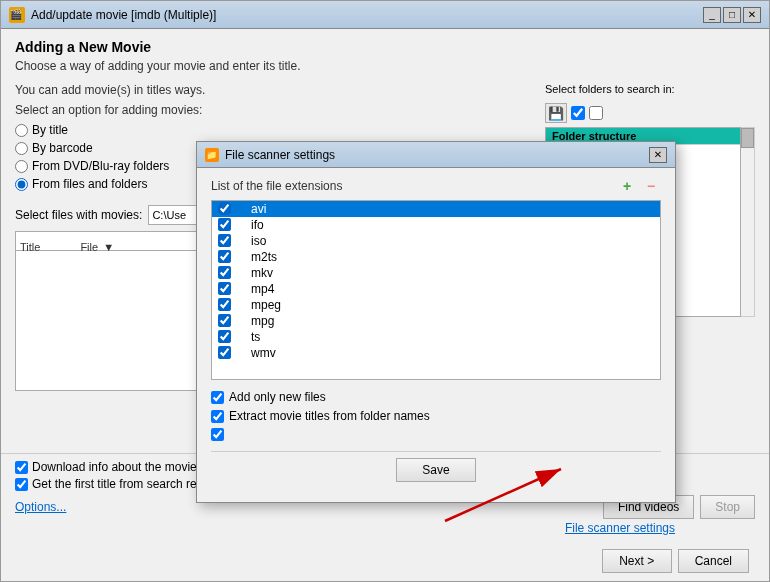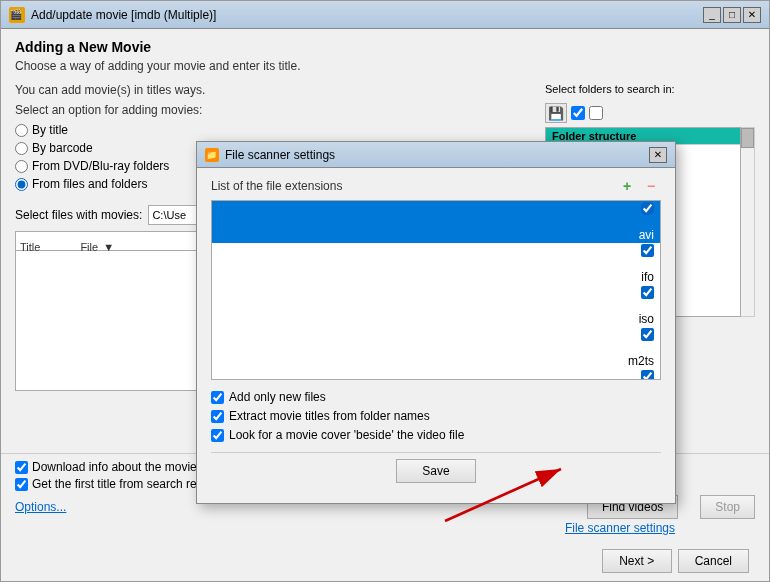--- a/index.html
+++ b/index.html
@@ -389,25 +389,24 @@
     .extensions-list {
       background: white;
       border: 1px solid #aaa;
       height: 180px;
       overflow-y: auto;
       margin-bottom: 10px;
     }
 
     .ext-item {
       display: flex;
-      align-items: flex-end;
-      gap: 13px;
+      align-items: flex-start;
+      gap: 20px;
       padding: 1px 6px;
       font-size: 12px;
-      flex-direction: column;
     }
 
     .ext-item.selected {
       background: #0078d7;
       color: white;
     }
 
     .ext-checkbox {
       width: 13px;
       height: 13px;
@@ -582,21 +581,21 @@
       </div>
       <div class="checkbox-line">
         <input type="checkbox" checked="" style="">
         <span>Get the first title from search results</span>
       </div>
     </div>
     <div class="action-row">
       <div class="action-left">
         <span class="options-link">Options...</span>
       </div>
-      <div style="display:flex; gap:22px;">
+      <div style="display:flex; gap:6px;">
         <button class="find-videos-btn">Find videos</button>
         <button class="stop-btn" style="color:#999;">Stop</button>
       </div>
     </div>
     <div style="text-align:right; margin-right:80px; margin-bottom:2px;">
       <span class="options-link">File scanner settings</span>
     </div>
   </div>
 
   <div class="nav-buttons">
@@ -667,21 +666,20 @@
           <div class="dialog-checkbox-line">
             <input type="checkbox" checked="" style="">
             <span>Add only new files</span>
           </div>
           <div class="dialog-checkbox-line">
             <input type="checkbox" checked="" style="">
             <span>Extract movie titles from folder names</span>
           </div>
           <div class="dialog-checkbox-line">
             <input type="checkbox" checked="" style="">
-            <span>Look for a movie cover 'beside' the video file</span>
           </div>
         </div>
 
         <div class="dialog-footer">
           <button class="save-btn">Save</button>
         </div>
       </div>
     </div>
   </div>
 

